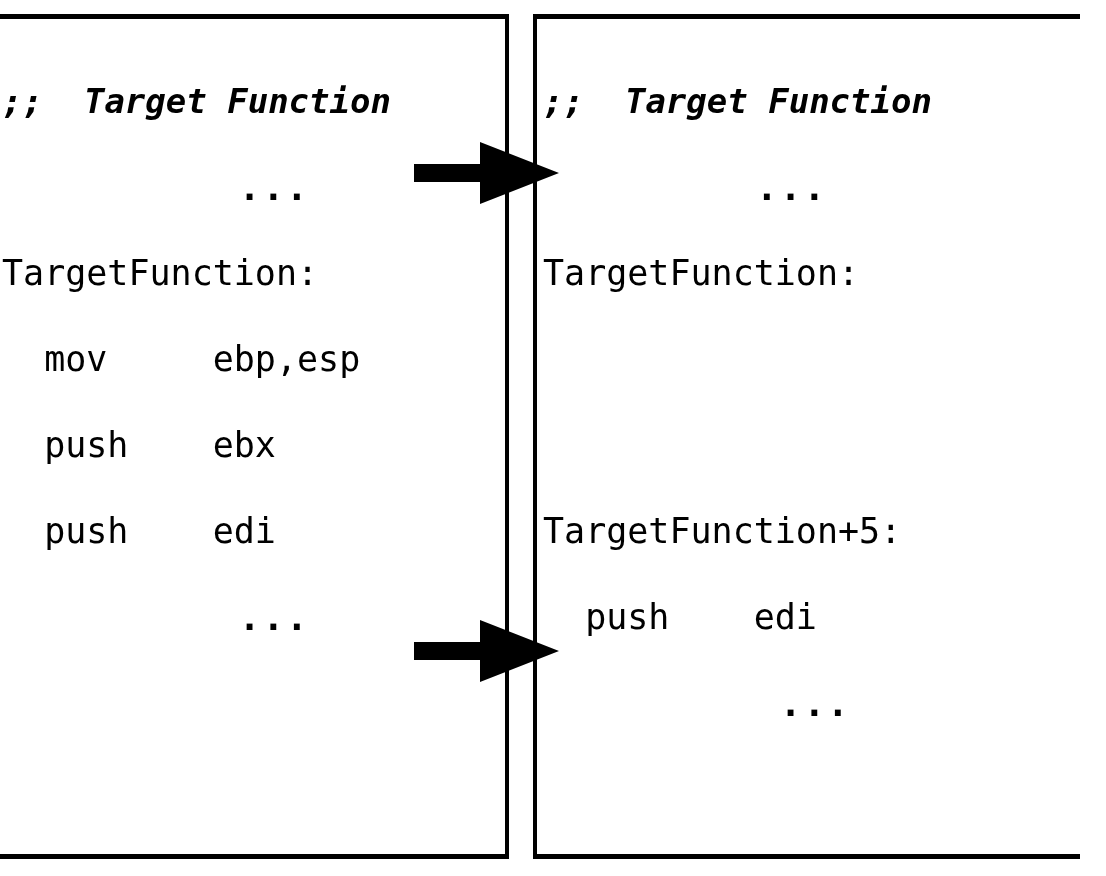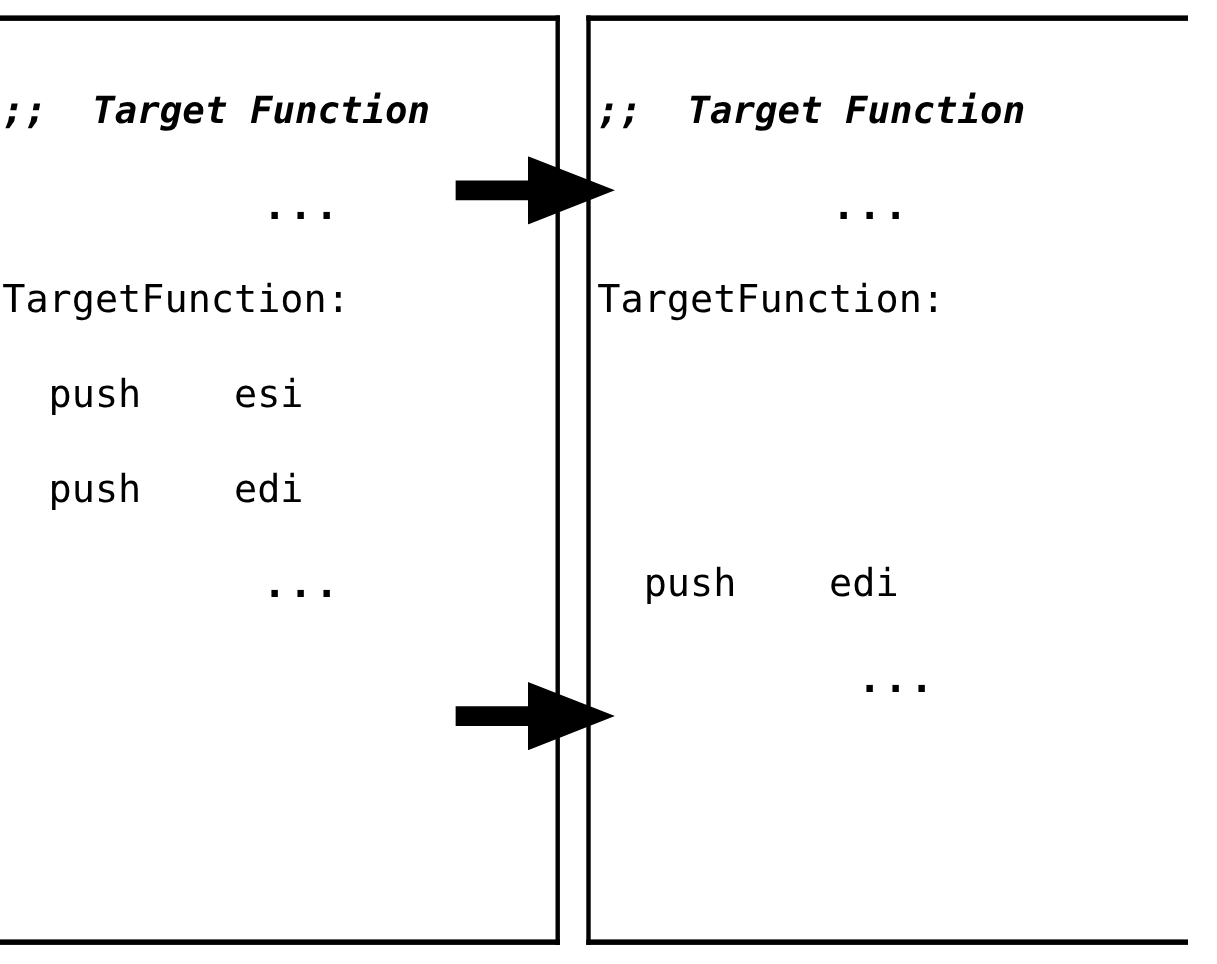--- a/index.html
+++ b/index.html
@@ -79,39 +79,41 @@
 </head>
 <body>
 
 <div id="root">
 
   <div class="panel" id="panel-left">
     <div class="code" id="code-left">
 <span class="line"><span class="hdr">;;</span><span class="hdr">  </span><span class="hdr">Target Function</span></span>
 <span class="line"><span class="ell">          </span><span class="ell">...</span></span>
 <span class="line">TargetFunction:</span>
-<span class="line">  push    esi</span>
+<span class="line">  mov     ebp,esp</span>
+<span class="line">  push    ebx</span>
 <span class="line">  push    edi</span>
 <span class="line"><span class="ell">          </span><span class="ell">...</span></span>
 <span class="line blank"> </span>
 
 
 
 
 
     </div>
   </div>
 
   <div class="panel" id="panel-right">
     <div class="code" id="code-right">
 <span class="line"><span class="hdr">;;</span><span class="hdr">  </span><span class="hdr">Target Function</span></span>
 <span class="line"><span class="ell">         </span><span class="ell">...</span></span>
 <span class="line">TargetFunction:</span>
 <span class="line blank"> </span>
 <span class="line blank"> </span>
+<span class="line">TargetFunction+5:</span>
 <span class="line">  push    edi</span>
 <span class="line"><span class="ell">          </span><span class="ell">...</span></span>
 <span class="line blank"> </span>
 
 
 
 
 
 
 

